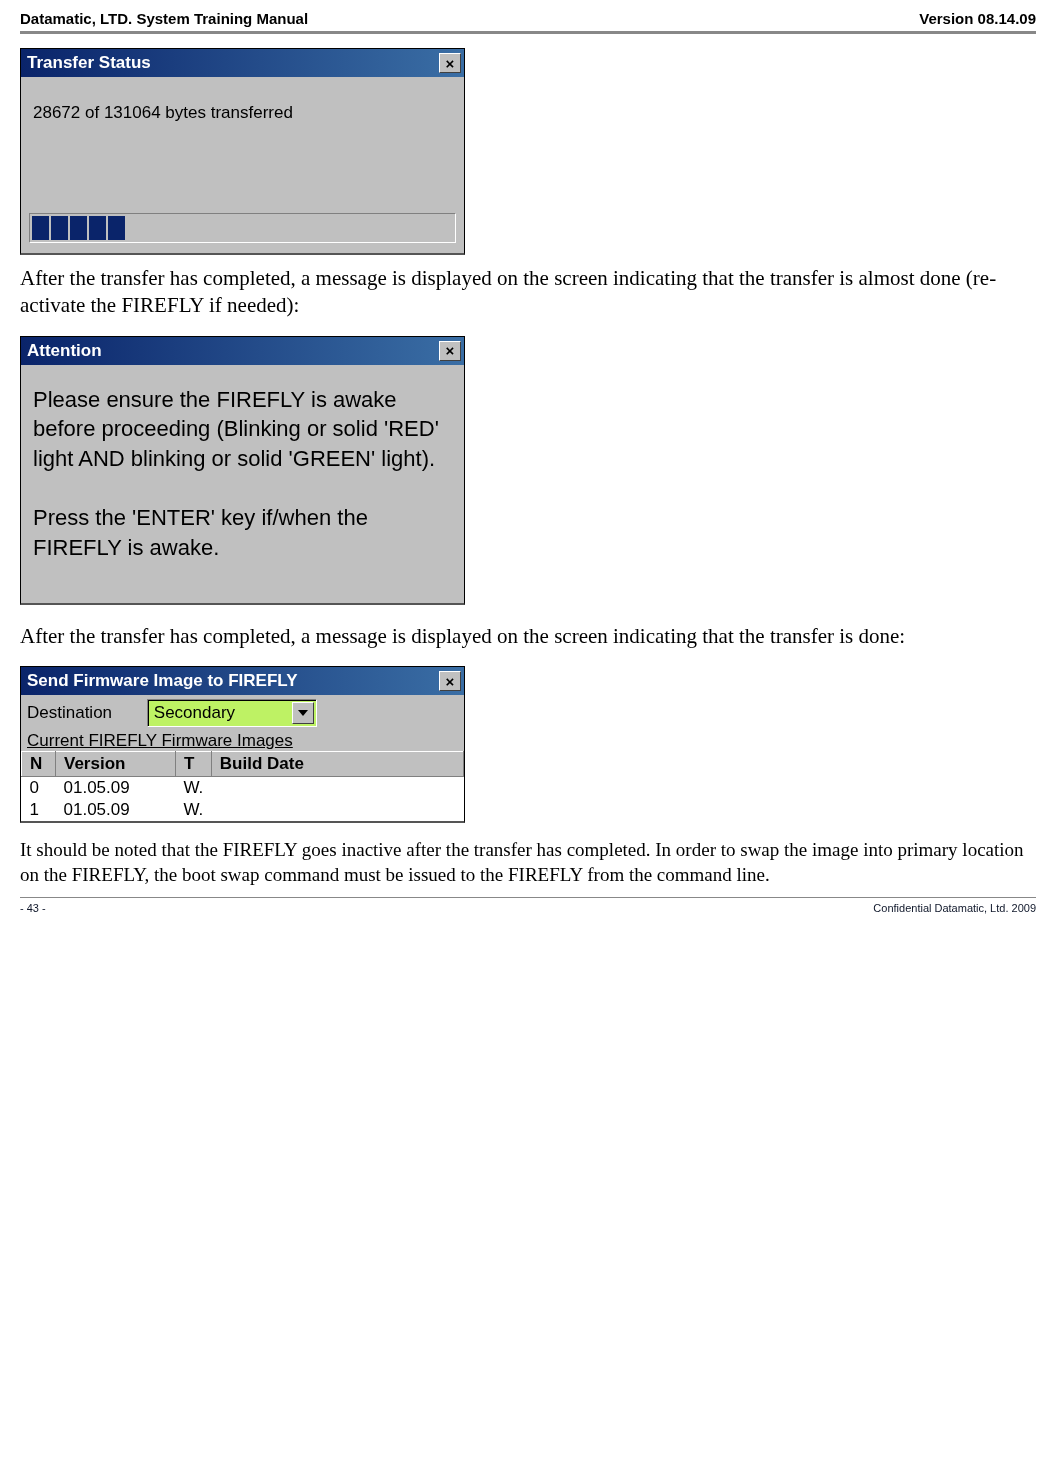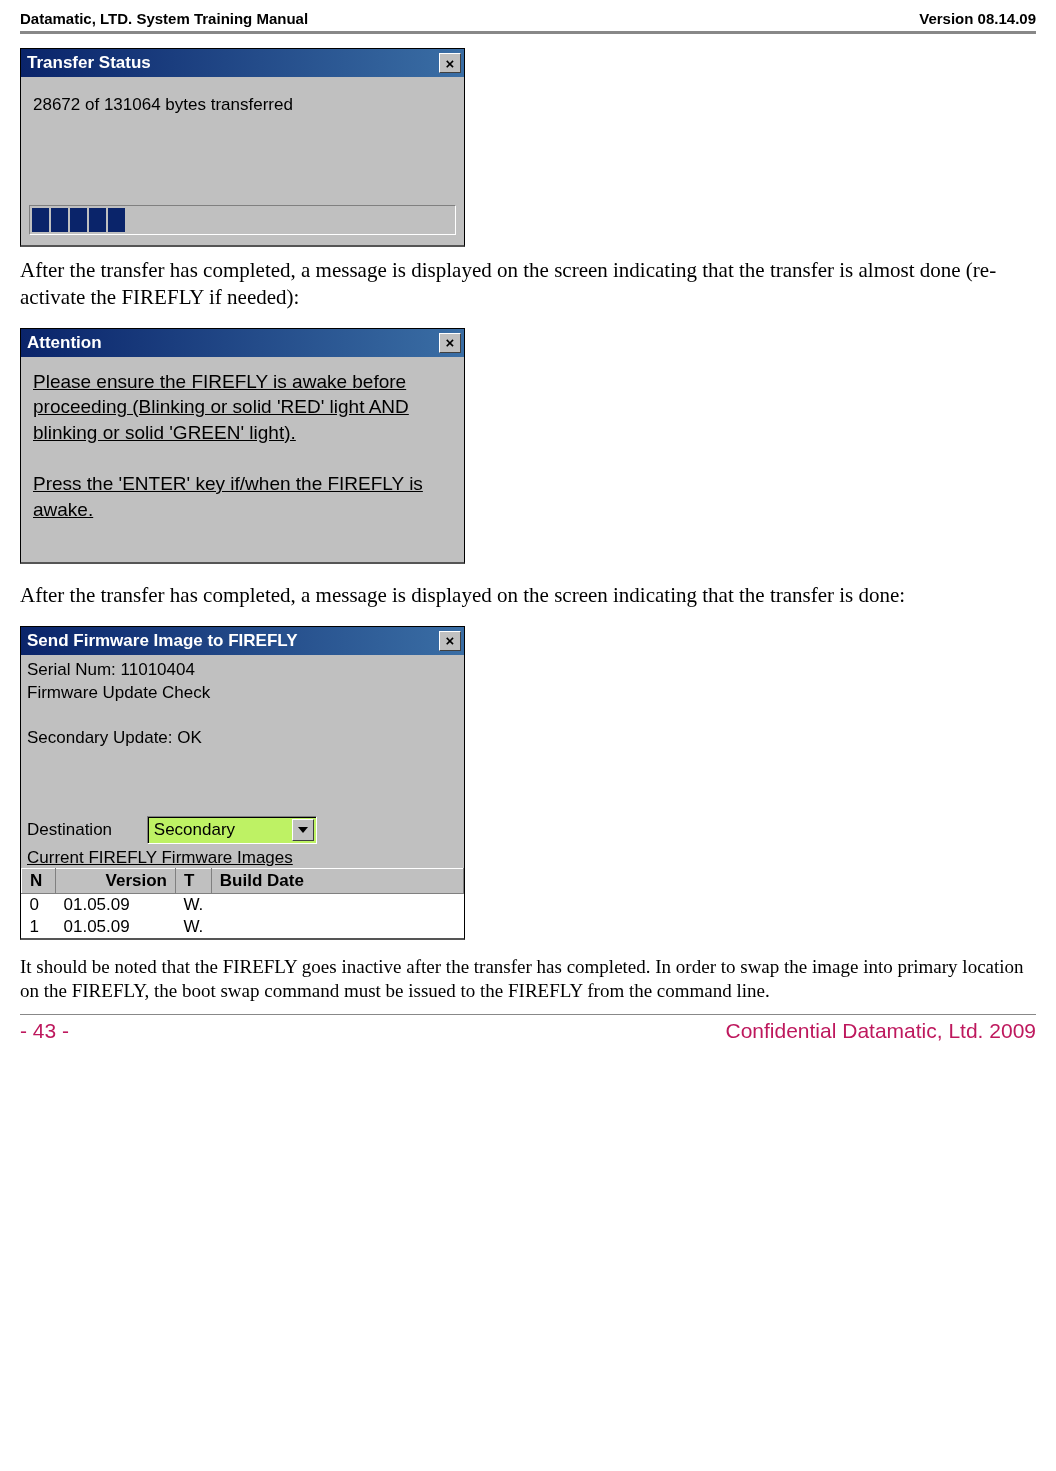--- a/index.html
+++ b/index.html
@@ -66,20 +66,21 @@
       font-weight: bold;
       color: #000;
       cursor: pointer;
     }
     .dialog-body {
       padding: 10px 8px;
       font-family: Tahoma, Arial, sans-serif;
       font-size: 17px;
       color: #000;
       min-height: 60px;
+      margin-top: 8px;
     }
     .transfer-text {
       margin-bottom: 90px;
       padding-left: 4px;
       padding-top: 8px;
     }
     .progress-track {
       border: 1px solid #808080;
       border-right-color: #fff;
       border-bottom-color: #fff;
@@ -92,22 +93,21 @@
     }
     .progress-block {
       width: 17px;
       height: 100%;
       background: #0a246a;
     }
     .attention-text {
       white-space: pre-line;
       line-height: 1.35;
       padding: 2px 4px 30px 4px;
-      font-size: 19px;
-      text-decoration: underline;
+      font-size: 22px;
     }
     .firmware-label {
       display: inline-block;
       font-family: Tahoma, Arial, sans-serif;
       font-size: 17px;
       vertical-align: middle;
     }
     .dropdown {
       display: inline-flex;
       align-items: center;
@@ -182,22 +182,22 @@
     }
     .dest-row {
       padding: 4px 6px 2px 6px;
     }
     .page-footer {
       border-top: 1px solid #888;
       margin-top: 10px;
       display: flex;
       justify-content: space-between;
       font-family: Arial, sans-serif;
-      font-size: 21px;
-      color: #be185d;
+      font-size: 11px;
+      color: #0f172a;
       padding-top: 4px;
     }
   </style>
 </head>
 <body>
 
 <div class="page-header">
   <span>Datamatic, LTD. System Training  Manual</span>
   <span>Version 08.14.09</span>
 </div>
@@ -239,40 +239,33 @@
 
 <p class="paragraph" style="margin-top:18px;">After the transfer has completed, a message is displayed on the screen indicating that the transfer is done:</p>
 
 <div class="dialog" style="padding-bottom:0;">
   <div class="titlebar">
     <span>Send Firmware Image to FIREFLY</span>
     <div class="close-btn">
       <span>×</span>
     </div>
   </div>
-  <div class="firmware-top">
-    <div>Serial Num: 11010404</div>
-    <div>Firmware Update Check</div>
-    <div style="height:22px;"></div>
-    <div>Secondary Update: OK</div>
-    <div style="height:54px;"></div>
-  </div>
   <div class="dest-row">
     <span class="firmware-label">Destination</span>
     <span class="dropdown">
       <span>Secondary</span>
       <span class="dropdown-arrow"></span>
     </span>
   </div>
   <div class="firmware-section-label">Current FIREFLY Firmware Images</div>
   <table class="firmware-table">
     <thead>
       <tr>
         <th style="width:34px;">N</th>
-        <th style="width:120px;text-align:right;">Version</th>
+        <th style="width:120px;">Version</th>
         <th style="width:34px;">T</th>
         <th>Build Date</th>
       </tr>
     </thead>
     <tbody id="firmware-rows">
         <tr>
           <td>0</td>
           <td>01.05.09</td>
           <td>W.</td>
           <td></td>

